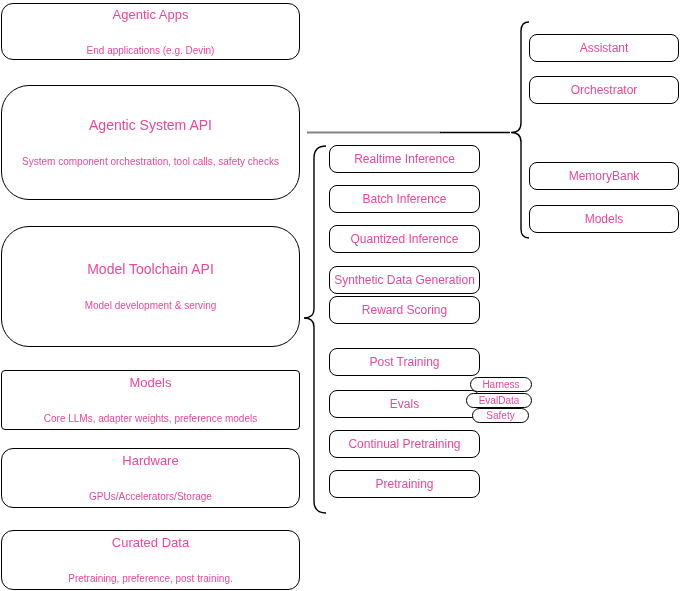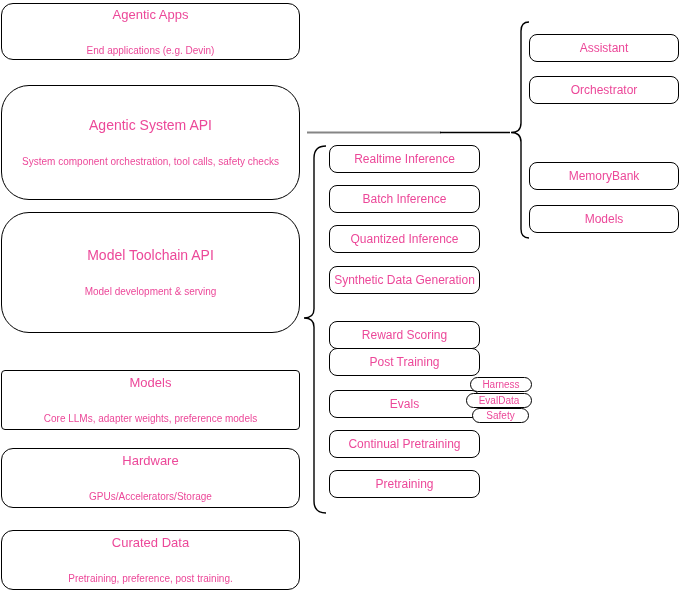--- a/index.html
+++ b/index.html
@@ -97,21 +97,21 @@
   <div class="lbox" style="top:3px;height:57px;border-radius:12px;">
     <div class="title">Agentic Apps</div>
     <div class="sub">End applications (e.g. Devin)</div>
   </div>
 
   <div class="lbox big" style="top:85px;height:115px;border-radius:28px;">
     <div class="title">Agentic System API</div>
     <div class="sub">System component orchestration, tool calls, safety checks</div>
   </div>
 
-  <div class="lbox big" style="top:212px;height:121px;border-radius:28px;">
+  <div class="lbox big" style="top:226px;height:121px;border-radius:28px;">
     <div class="title">Model Toolchain API</div>
     <div class="sub">Model development &amp; serving</div>
   </div>
 
   <div class="lbox" style="top:370px;height:60px;border-radius:4px;">
     <div class="title">Models</div>
     <div class="sub">Core LLMs, adapter weights, preference models</div>
   </div>
 
   <div class="lbox" style="top:448px;height:60px;border-radius:12px;">
@@ -121,21 +121,21 @@
 
   <div class="lbox" style="top:530px;height:60px;border-radius:12px;">
     <div class="title">Curated Data</div>
     <div class="sub">Pretraining, preference, post training.</div>
   </div>
 
   <div class="mbox" style="top:145px;">Realtime Inference</div>
   <div class="mbox" style="top:185px;">Batch Inference</div>
   <div class="mbox" style="top:225px;">Quantized Inference</div>
   <div class="mbox" style="top:266px;">Synthetic Data Generation</div>
-  <div class="mbox" style="top:321px;">Reward Scoring</div>
+  <div class="mbox" style="top:296px;">Reward Scoring</div>
   <div class="mbox" style="top:348px;border-radius:8px;">Post Training</div>
   <div class="mbox" style="top:390px;">Evals</div>
   <div class="mbox" style="top:430px;">Continual Pretraining</div>
   <div class="mbox" style="top:470px;">Pretraining</div>
 
   <div class="pill" style="left:470px;top:377px;width:62px;">Harness</div>
   <div class="pill" style="left:466px;top:393px;width:66px;">EvalData</div>
   <div class="pill" style="left:472px;top:408px;width:57px;">Safety</div>
 
   <div class="rbox" style="top:34px;">Assistant</div>

